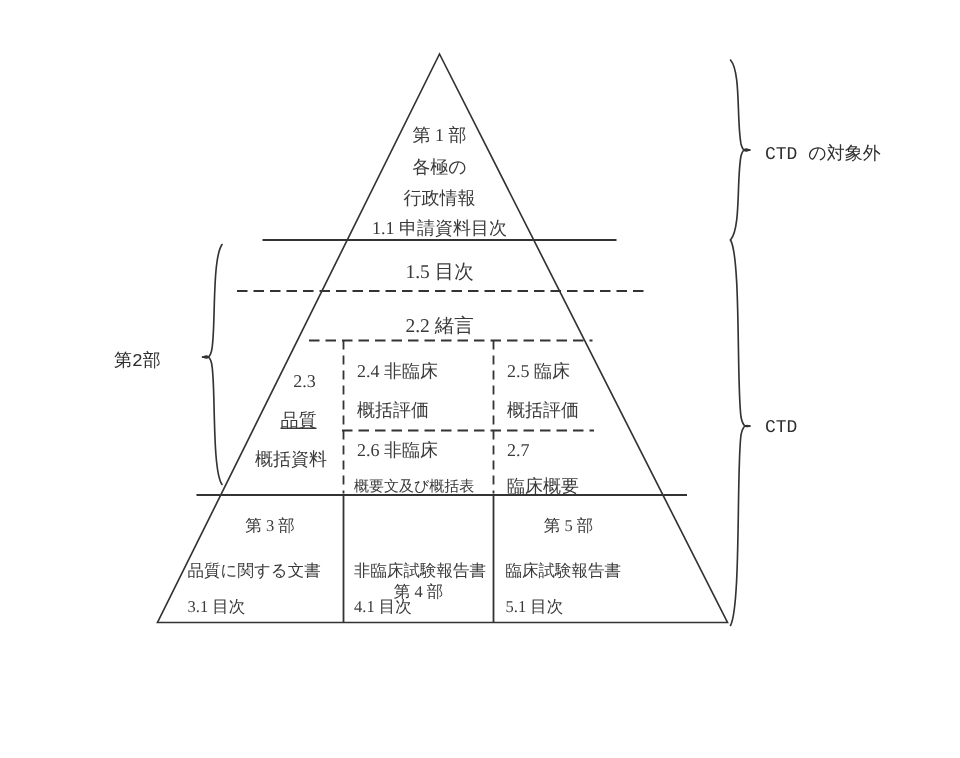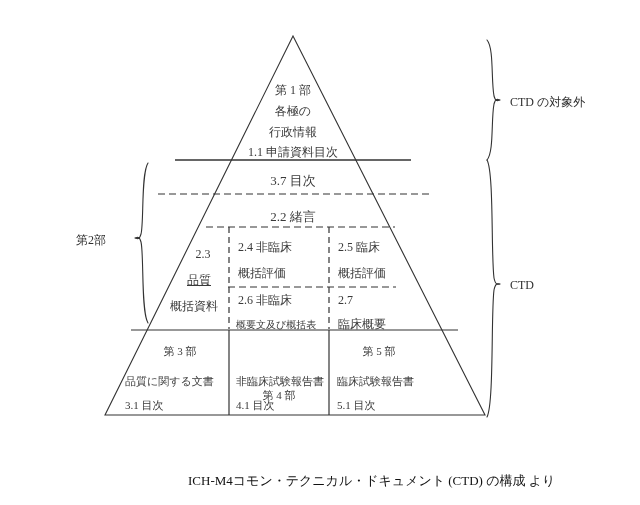--- a/index.html
+++ b/index.html
@@ -33,21 +33,21 @@
   .lbl.c { transform: translateX(-50%); }
   .lbl.l { transform: none; }
   .s13 { font-size: 13px; }
   .s12 { font-size: 12px; }
   .s11 { font-size: 11px; }
   .s10 { font-size: 10px; }
   .brace-label {
     position: absolute;
     color: #2e2e2e;
     font-size: 12px;
-    font-family: Liberation Serif, serif;
+    font-family: Liberation Mono, monospace;
     white-space: nowrap;
   }
   #main-title {
     position: absolute;
     left: 58px;
     top: 426px;
     font-size: 22px;
     color: #111111;
     font-family: "Liberation Serif", "DejaVu Serif", serif;
     letter-spacing: 0.5px;
@@ -97,21 +97,21 @@
 
     <path d="M 148,163 C 141,173 144,223 141,234 C 139,242 135,237 135,238
              C 135,239 139,234 141,242 C 144,254 141,313 148,323" fill="none" stroke="#333333" stroke-width="1.1" stroke-linecap="round"></path>
   </svg>
 
   <div class="lbl c s12" style="left:293px; top:84px;">第 1 部</div>
   <div class="lbl c s12" style="left:293px; top:105px;">各極の</div>
   <div class="lbl c s12" style="left:293px; top:126px;">行政情報</div>
   <div class="lbl c s12" style="left:293px; top:146px;">1.1 申請資料目次</div>
 
-  <div class="lbl c s13" style="left:293px; top:174px;">3.7 目次</div>
+  <div class="lbl c s13" style="left:293px; top:174px;">1.5 目次</div>
   <div class="lbl c s13" style="left:293px; top:210px;">2.2 緒言</div>
 
   <div class="lbl c s12" style="left:203px; top:248px;">2.3</div>
   <div class="lbl c s12" style="left:199px; top:274px;text-decoration:underline;">品質</div>
   <div class="lbl c s12" style="left:194px; top:300px;">概括資料</div>
 
   <div class="lbl l s12" style="left:238px; top:241px;">2.4 非臨床</div>
   <div class="lbl l s12" style="left:238px; top:267px;">概括評価</div>
 
   <div class="lbl l s12" style="left:338px; top:241px;">2.5 臨床</div>
@@ -132,15 +132,14 @@
   <div class="lbl l s11" style="left:236px; top:400px;">4.1 目次</div>
 
   <div class="lbl c s11" style="left:379px; top:346px;">第 5 部</div>
   <div class="lbl l s11" style="left:337px; top:376px;">臨床試験報告書</div>
   <div class="lbl l s11" style="left:337px; top:400px;">5.1 目次</div>
 
   <div class="brace-label" style="left:510px; top:94px;">CTD の対象外</div>
   <div class="brace-label" style="left:510px; top:278px;">CTD</div>
   <div class="brace-label" style="left:76px; top:232px;">第2部</div>
 
-  <div id="source-caption">ICH-M4コモン・テクニカル・ドキュメント (CTD) の構成 より</div>
 
 </div>
 
 </body></html>

